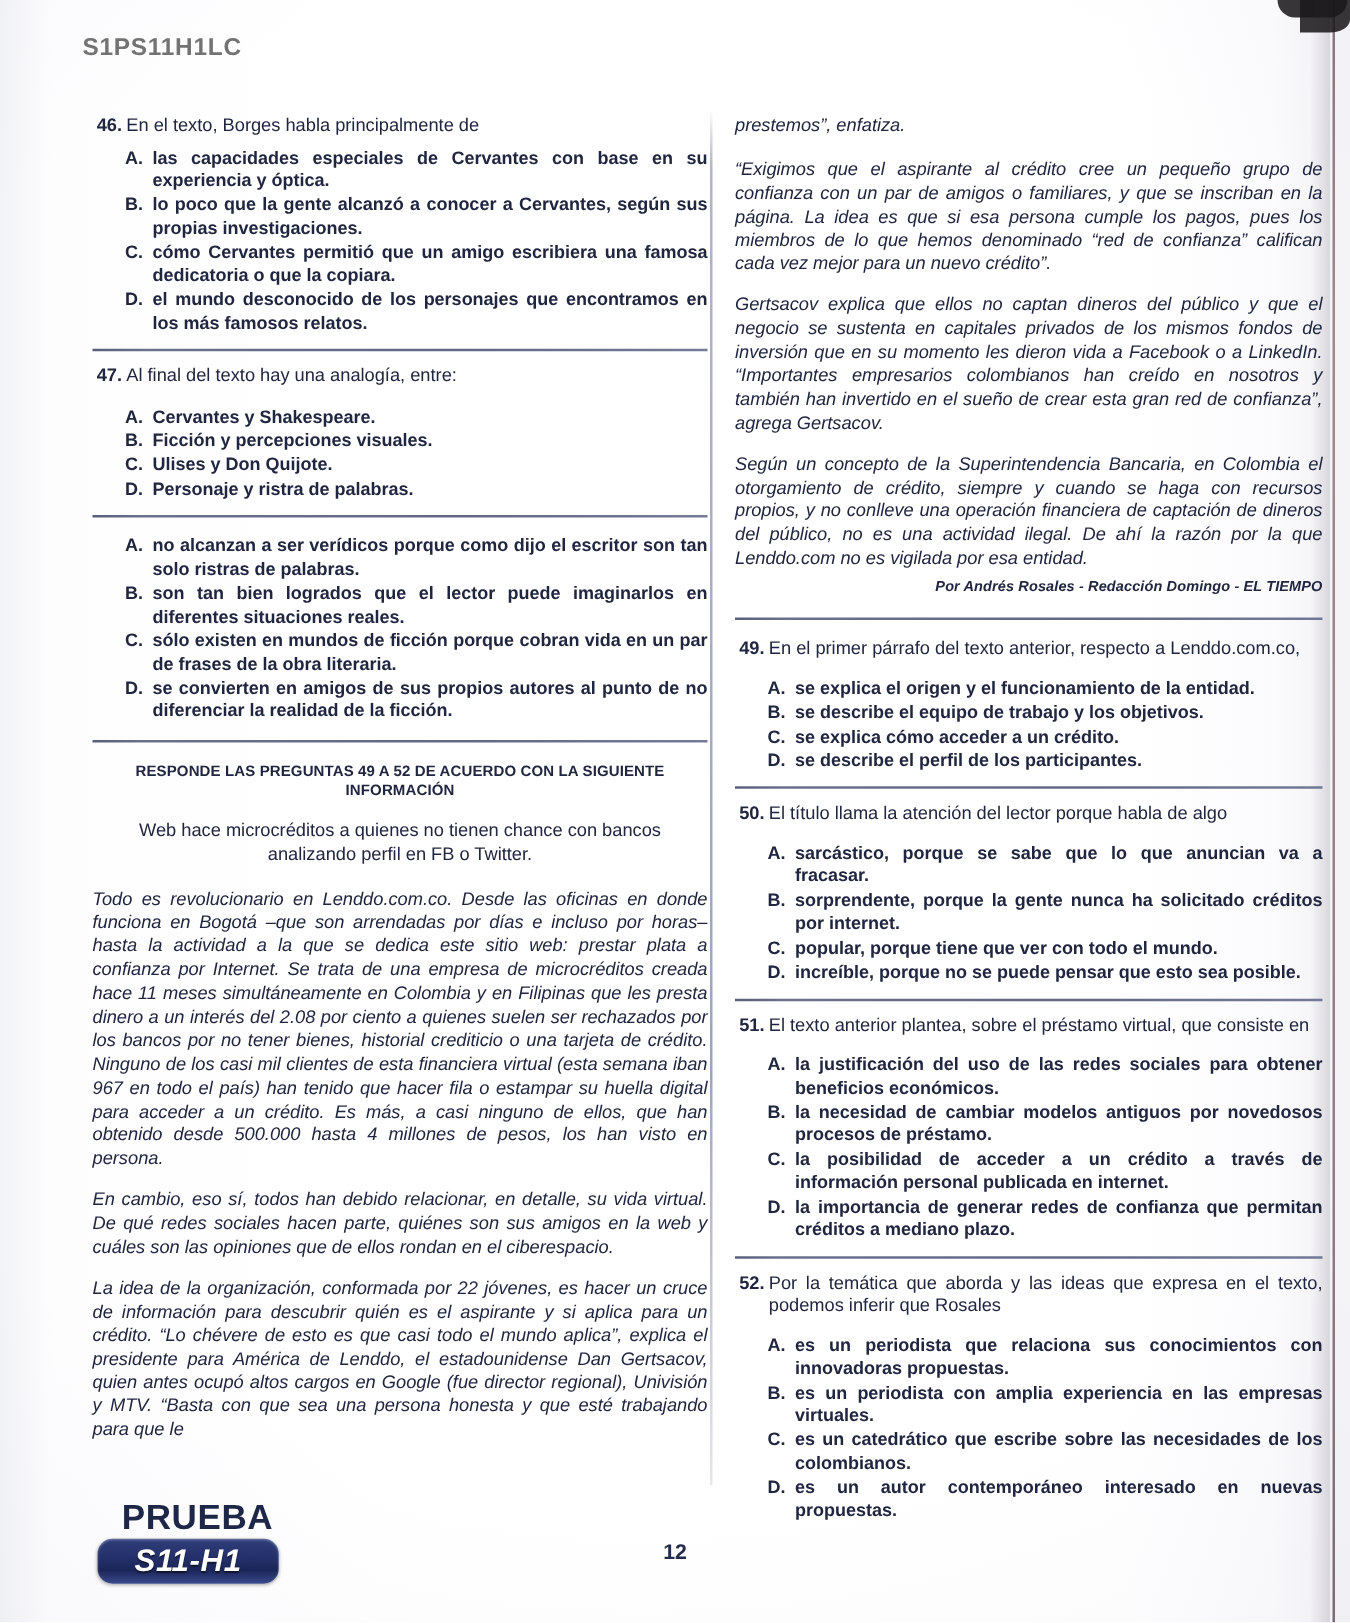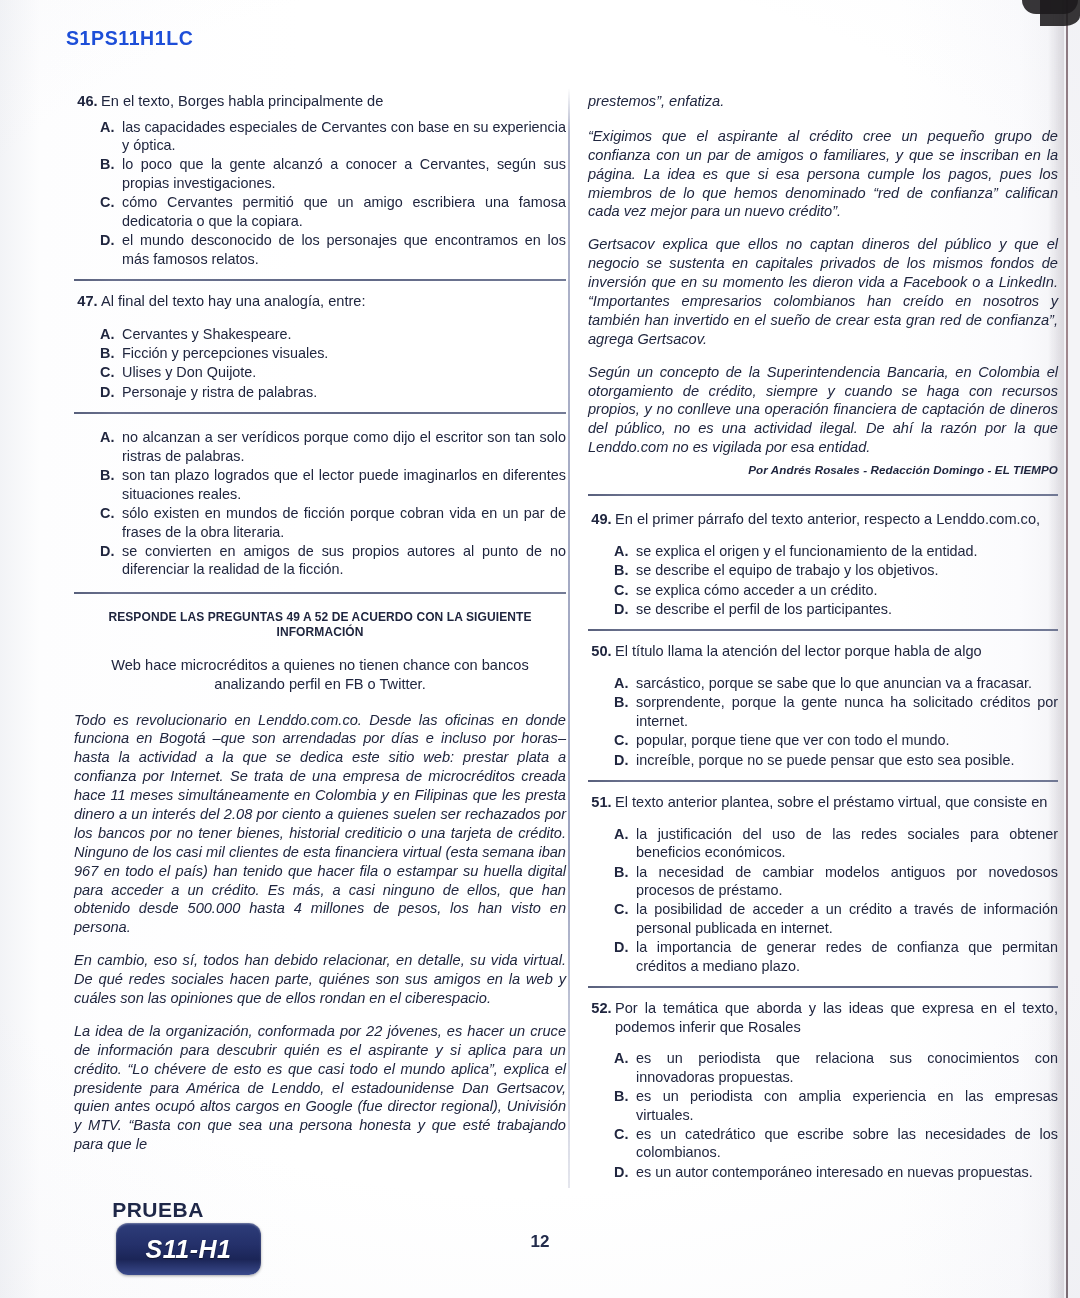--- a/index.html
+++ b/index.html
@@ -23,21 +23,21 @@
   }
   .edge-line{position:absolute;top:0;bottom:0;width:2px;background:linear-gradient(to bottom,#6b5560,#8b6d74 20%,#7a5f69 70%,#5d4a53);opacity:.8;}
   .edge-soft{position:absolute;top:0;bottom:0;width:16px;background:linear-gradient(to right,rgba(180,175,185,0), rgba(150,142,155,.28));}
   .corner-smudge{position:absolute;background:#1c1a1d;opacity:.88;}
 
   .sheet{position:absolute;left:0;top:0;width:1080px;height:1298px;}
 
   .doc-code{
     position:absolute;left:66px;top:27px;
     font-size:19.5px;font-weight:bold;letter-spacing:.6px;
-    color:#1d4ed8;
+    color:#737373;
   }
 
   .col{position:absolute;top:92px;}
   .col-left{left:74px;width:492px;}
   .col-right{left:588px;width:470px;}
 
   .divider{
     position:absolute;left:568px;top:88px;width:2px;height:1100px;
     background:linear-gradient(to bottom, rgba(150,156,185,.0), rgba(150,156,185,.75) 4%, rgba(140,148,180,.85) 70%, rgba(150,156,185,.25));
   }
@@ -45,21 +45,21 @@
   
   .q{margin-bottom:0;}
   .q-head{display:flex;align-items:flex-start;font-size:14.6px;line-height:1.27;}
   .q-num{font-weight:bold;min-width:27px;flex:0 0 auto;text-align:center;}
   .q-text{flex:1 1 auto;text-align:justify;}
   .q-text.nojust{text-align:left;}
 
   .opts{margin:7px 0 0 26px;}
   .opt{display:flex;align-items:flex-start;font-size:14.4px;line-height:1.28;margin-bottom:1px;}
   .opt-letter{font-weight:bold;min-width:22px;flex:0 0 auto;}
-  .opt-text{flex:1 1 auto;text-align:justify;}
+  .opt-text{flex:1 1 auto;text-align:justify;font-weight:bold;}
   .opt-text.nojust{text-align:left;}
 
   .rule{
     height:2px;margin:11px 0 11px 0;
     background:linear-gradient(to right,#3b4465,#50587a 8%,#464f72 60%,#5b6484);
     opacity:.85;
   }
 
   .instr{
     text-align:center;font-weight:bold;font-size:12px;line-height:1.24;
@@ -72,28 +72,28 @@
     font-size:14.6px;line-height:1.295;text-align:justify;margin-bottom:14px;font-style:italic;
   }
   .byline{
     font-style:italic;font-weight:bold;font-size:11.6px;text-align:right;
     margin:6px 0 0 0;letter-spacing:.1px;
   }
 
   
   .badge{position:absolute;left:78px;top:1198px;width:160px;text-align:center;}
   .badge-top{
-    font-size:21px;font-weight:bold;letter-spacing:.5px;color:#1e2748;
+    font-size:28px;font-weight:bold;letter-spacing:.5px;color:#1e2748;
     text-shadow:0 1px 0 rgba(255,255,255,.6);
   }
   .badge-pill{
-    margin-top:1px;width:145px;height:52px;border-radius:12px;
+    margin-top:1px;width:145px;height:36px;border-radius:12px;
     background:linear-gradient(to bottom,#2e3d7a 0%,#24306a 42%,#1b2557 70%,#3a4a8c 100%);
     box-shadow:inset 0 1px 2px rgba(255,255,255,.35), 0 1px 3px rgba(0,0,0,.35);
-    display:flex;align-items:center;justify-content:center;margin-left:38px;
+    display:flex;align-items:center;justify-content:center;
   }
   .badge-pill span{
     color:#ffffff;font-size:25px;font-weight:bold;font-style:italic;letter-spacing:.5px;
     text-shadow:0 1px 1px rgba(0,0,0,.5);
   }
   .page-num{
     position:absolute;left:0;right:0;top:1232px;text-align:center;
     font-size:17px;font-weight:bold;color:#222b4b;
   }
 
@@ -173,21 +173,21 @@
     <div class="rule"></div>
 
     <div class="q">
       <div class="opts" style="margin-top:14px;">
         <div class="opt">
           <span class="opt-letter">A.</span>
           <span class="opt-text">no alcanzan a ser verídicos porque como dijo el escritor son tan solo ristras de palabras.</span>
         </div>
         <div class="opt">
           <span class="opt-letter">B.</span>
-          <span class="opt-text">son tan plazo logrados que el lector puede imaginarlos en diferentes situaciones reales.</span>
+          <span class="opt-text">son tan bien logrados que el lector puede imaginarlos en diferentes situaciones reales.</span>
         </div>
         <div class="opt">
           <span class="opt-letter">C.</span>
           <span class="opt-text">sólo existen en mundos de ficción porque cobran vida en un par de frases de la obra literaria.</span>
         </div>
         <div class="opt">
           <span class="opt-letter">D.</span>
           <span class="opt-text">se convierten en amigos de sus propios autores al punto de no diferenciar la realidad de la ficción.</span>
         </div>
       </div>

